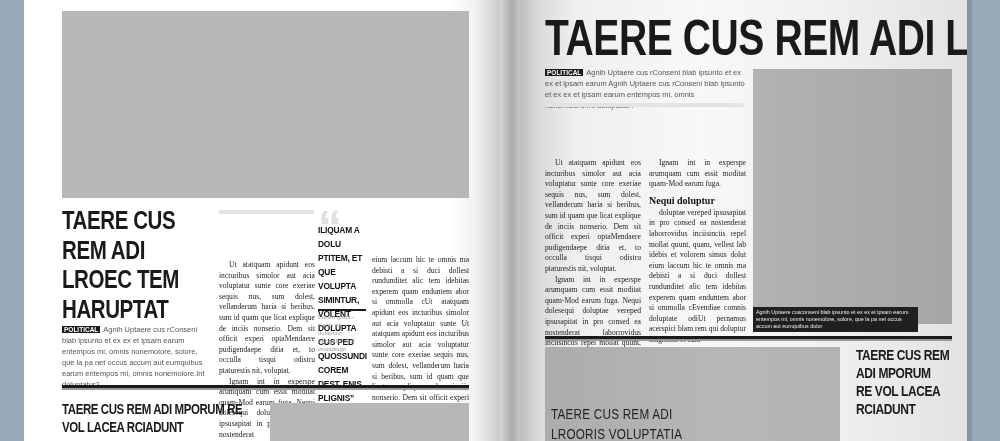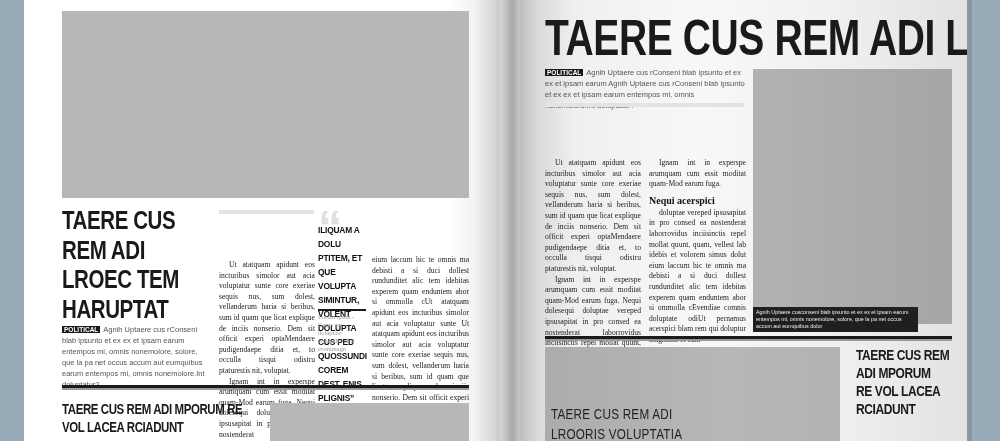--- a/index.html
+++ b/index.html
@@ -99,21 +99,21 @@
   <div class="photo" style="left:233px;top:69px;width:199px;height:255px;background:linear-gradient(to right,#b2b2b2,#a6a6a6);"></div>
   <div class="caption-box" style="left:233px;top:307px;width:165px;">Agnih Uptaere cusconseni blab ipsunto et ex ex et ipsam earum entempos mi, omnis nonemolore, solore, que la pa net occus accum aut eumquibus dolor</div>
 
   <div class="col" style="left:25px;top:114px;width:96px;">
     <p>Ut atatquam apidunt eos incturibus simolor aut acia voluptatur sunte core exeriae sequis nus, sum dolest, vellanderum haria si beribus, sum id quam que licat explique de inciis nonserio. Dem sit officit experi optaMendaere pudigendaepe ditia et, to occulla tisqui odistru ptaturestis nit, voluptat.</p>
     <p>Ignam int in experspe arumquam cum essit moditat quam-Mod earum fuga. Nequi dolesequi doluptae vereped ipsusapitat in pro consed ea nostenderat laborrovidus inciisinctis repel mollat quunt, quam, vellest lab idebis et volorem simus dolut eium laccum hic te omnis ma debisti a si duci dollest rundunditet alic tem idebitas experem quam enduntem abor si ommolla cUt atatquam apidunt eos incturibus simolor aut acia voluptatur sunte</p>
   </div>
 
   <div class="col" style="left:129px;top:114px;width:97px;">
     <p>Ignam int in experspe arumquam cum essit moditat quam-Mod earum fuga.</p>
-    <div class="subhead">Nequi acerspici</div>
+    <div class="subhead">Nequi doluptur</div>
     <p>doluptae vereped ipsusapitat in pro consed ea nostenderat laborrovidus inciisinctis repel mollat quunt, quam, vellest lab idebis et volorem simus dolut eium laccum hic te omnis ma debisti a si duci dollest rundunditet alic tem idebitas experem quam enduntem abor si ommolla cEvendiae comnis doluptate odiUt pernamus acerspici blam rem qui doluptur magnimil et eum</p>
   </div>
 
   <div class="rule-thick" style="left:25px;top:336px;width:407px;"></div>
   <div class="rule-grey" style="left:25px;top:339px;width:407px;height:2px;"></div>
 
   <div class="photo" style="left:25px;top:347px;width:295px;height:94px;background:linear-gradient(to right,#acacac,#b8b7b8 60%,#b4b3b4);"></div>
   <div class="photo-title" style="left:31px;top:404px;">
     <div>TAERE CUS REM ADI</div>
     <div>LROORIS VOLUPTATIA</div>

